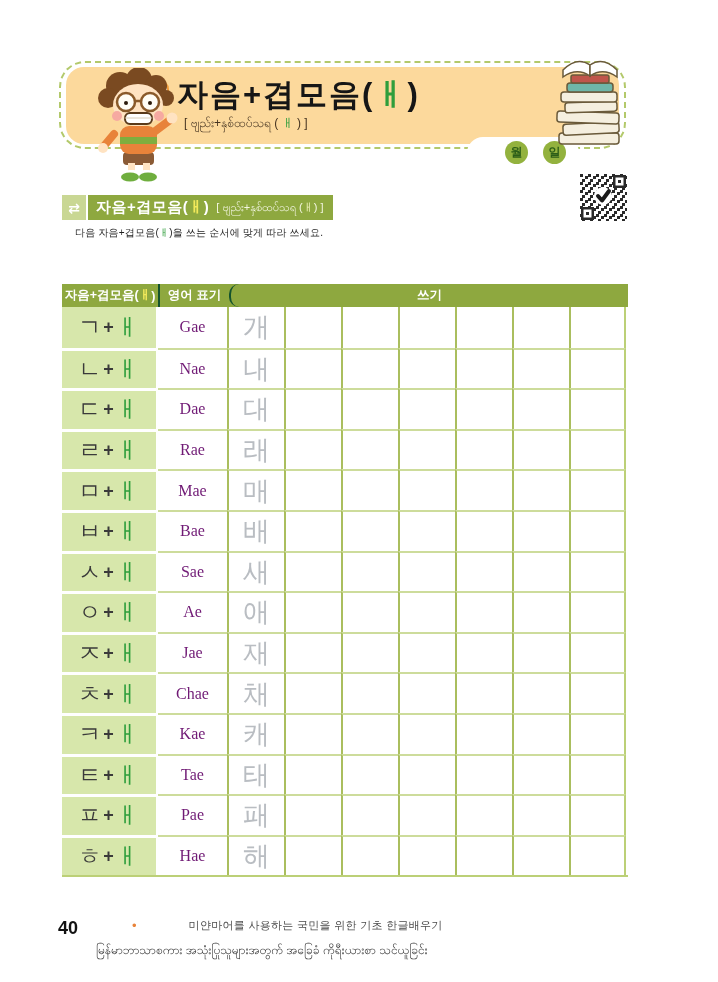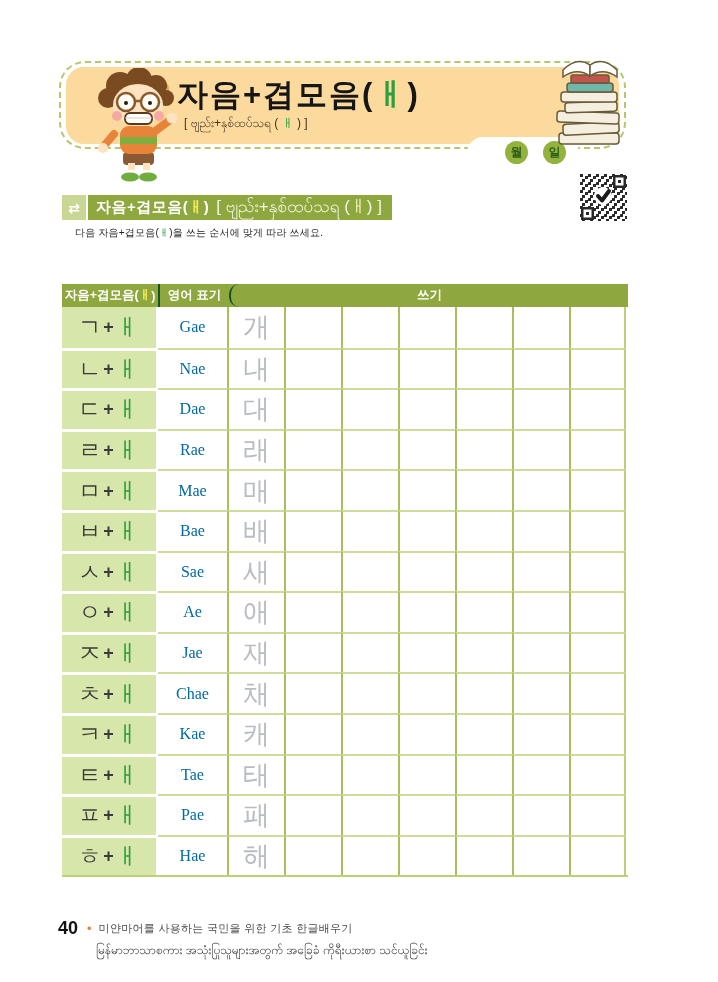--- a/index.html
+++ b/index.html
@@ -68,21 +68,21 @@
     width:24px; height:25px; background:#c9d794; color:#ffffff;
     display:flex; align-items:center; justify-content:center;
     font-size:14px; font-weight:bold; margin-right:2px;
   }
   .section-label {
     height:25px; background:#8ea83f; color:#ffffff; padding:0 10px 0 8px;
     display:flex; align-items:center; white-space:nowrap;
   }
   .section-label .ko { font-size:15px; font-weight:bold; letter-spacing:0.5px; }
   .section-label .ko .vowel-yellow { color:#f2e95a; }
-  .section-label .my { font-size:17px; margin-left:7px; color:#f3f6e2; }
+  .section-label .my { font-size:11px; margin-left:7px; color:#f3f6e2; }
   .section-label .my .vowel-yellow { color:#eef0b8; }
 
   
   .instruction-ko {
     position:absolute; left:75px; top:226px; font-size:10px; color:#1d1d1d;
     font-weight:normal; letter-spacing:0.2px; white-space:nowrap;
   }
   .instruction-ko .vowel-green { color:#2f9e3c; }
   .instruction-my {
     position:absolute; left:75px; top:250px; font-size:12.5px; color:#2b2b2b;
@@ -107,34 +107,34 @@
   .trow { display:flex; height:40.6px; }
   .cell { display:flex; align-items:center; justify-content:center; }
   .c-formula {
     width:96px; background:#d7e7ab; border-right:2px solid #ffffff;
     font-size:23px; color:#3a3a3a; letter-spacing:1px;
   }
   .c-formula .plus { font-size:18px; font-weight:bold; margin:0 1px; }
   .c-formula .vowel { color:#2f9e3c; }
   .c-english {
     width:69px; font-family:"Liberation Serif","DejaVu Serif",serif;
-    font-size:16px; color:#0369a1;
+    font-size:16px; color:#701a75;
   }
   .c-write { width:57px; border-left:2px solid #aabe5e; }
   .c-write:last-child { border-right:2px solid #bcd077; }
   .c-example {
     font-family:"Liberation Serif","DejaVu Serif",serif;
     font-size:27px; color:#b9bdc2;
   }
   .trow + .trow .cell { border-top:2px solid #cddc9b; }
   .trow + .trow .c-formula { border-top:3px solid #ffffff; }
 
   
   .footer { position:absolute; left:58px; top:918px; width:600px; }
-  .footer-line1 { display:flex; align-items:center; }
+  .footer-line1 { display:flex; align-items:flex-start;gap:45px; }
   .page-number { font-size:18px; font-weight:800; color:#111111; }
   .footer-bullet { color:#e8833a; font-size:13px; margin:0 7px 0 9px; }
   .footer-ko { font-size:11px; color:#4a4a4a; letter-spacing:0.3px; }
   .footer-my { font-size:12px; color:#333333; margin:3px 0 0 38px; }
 </style>
 </head>
 <body>
 
 <div id="page">
 

